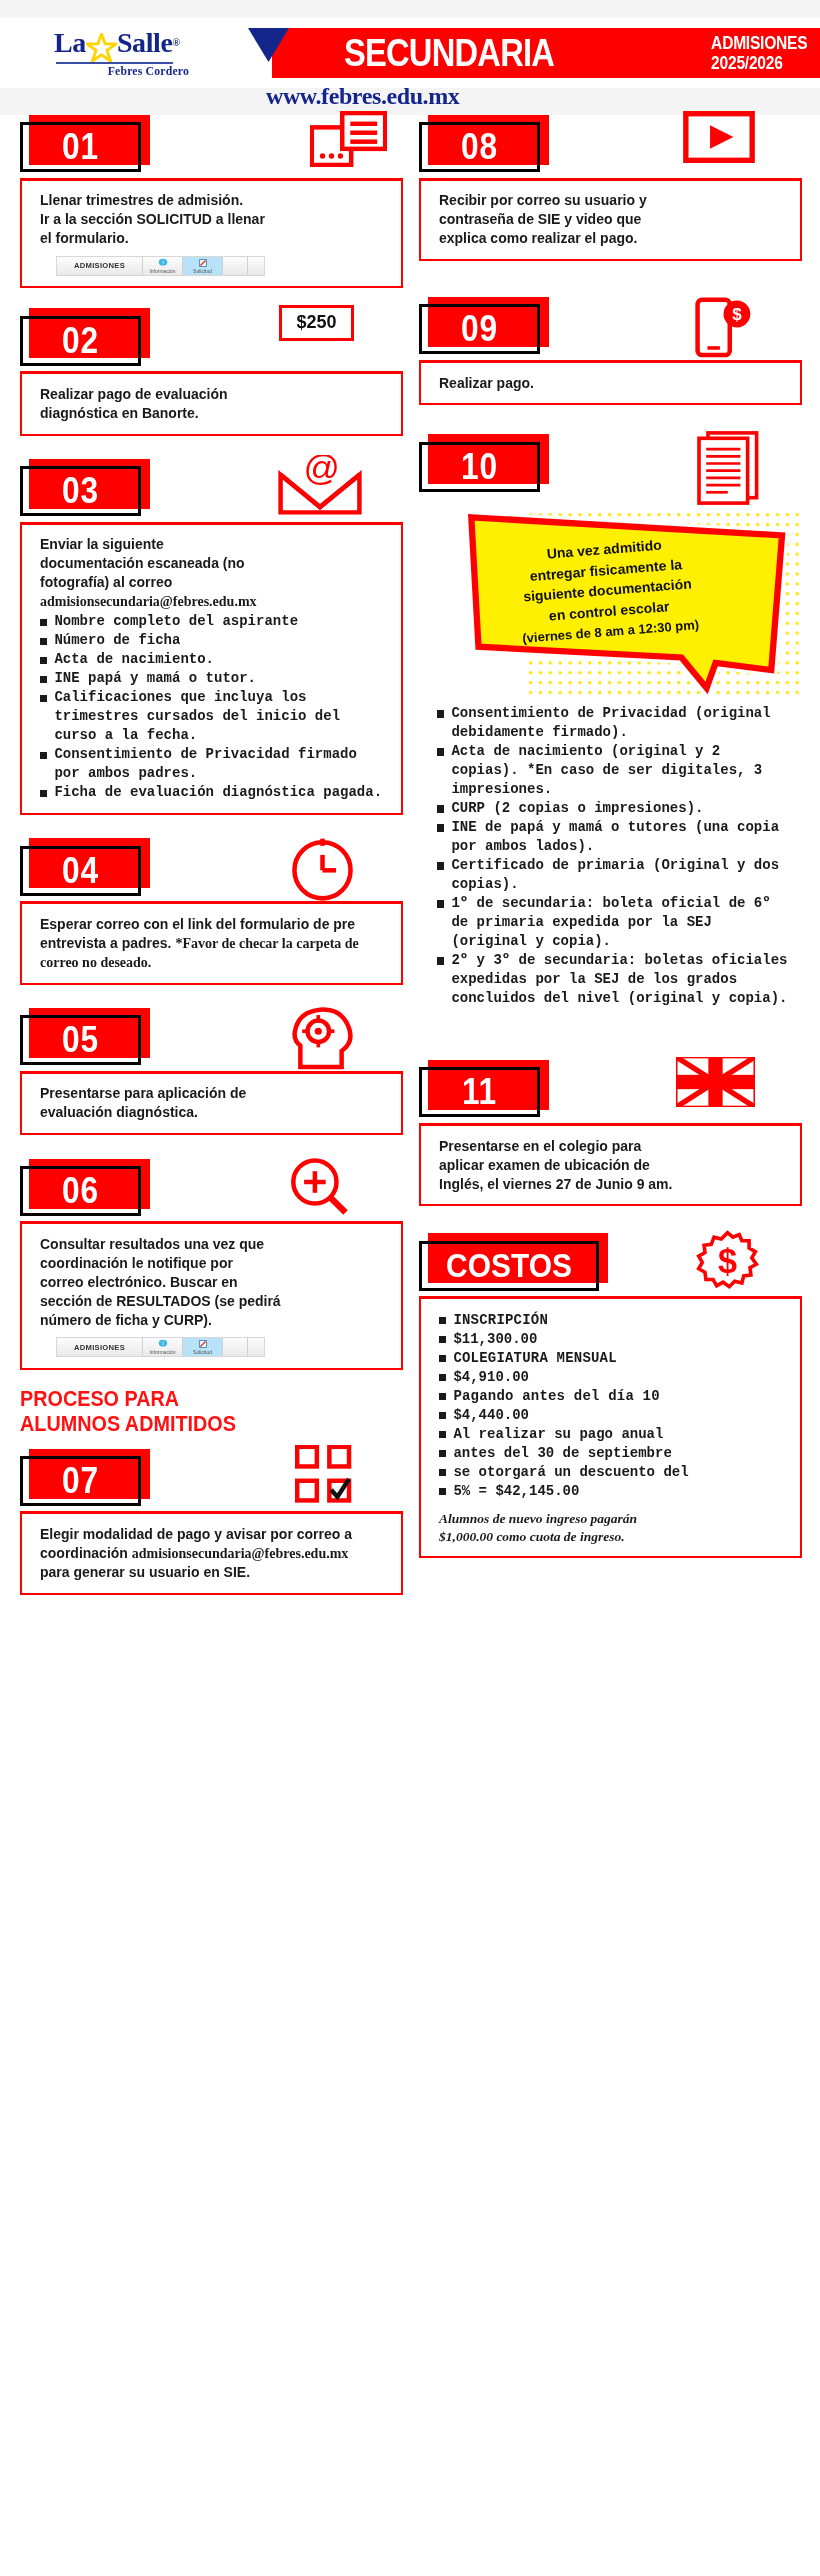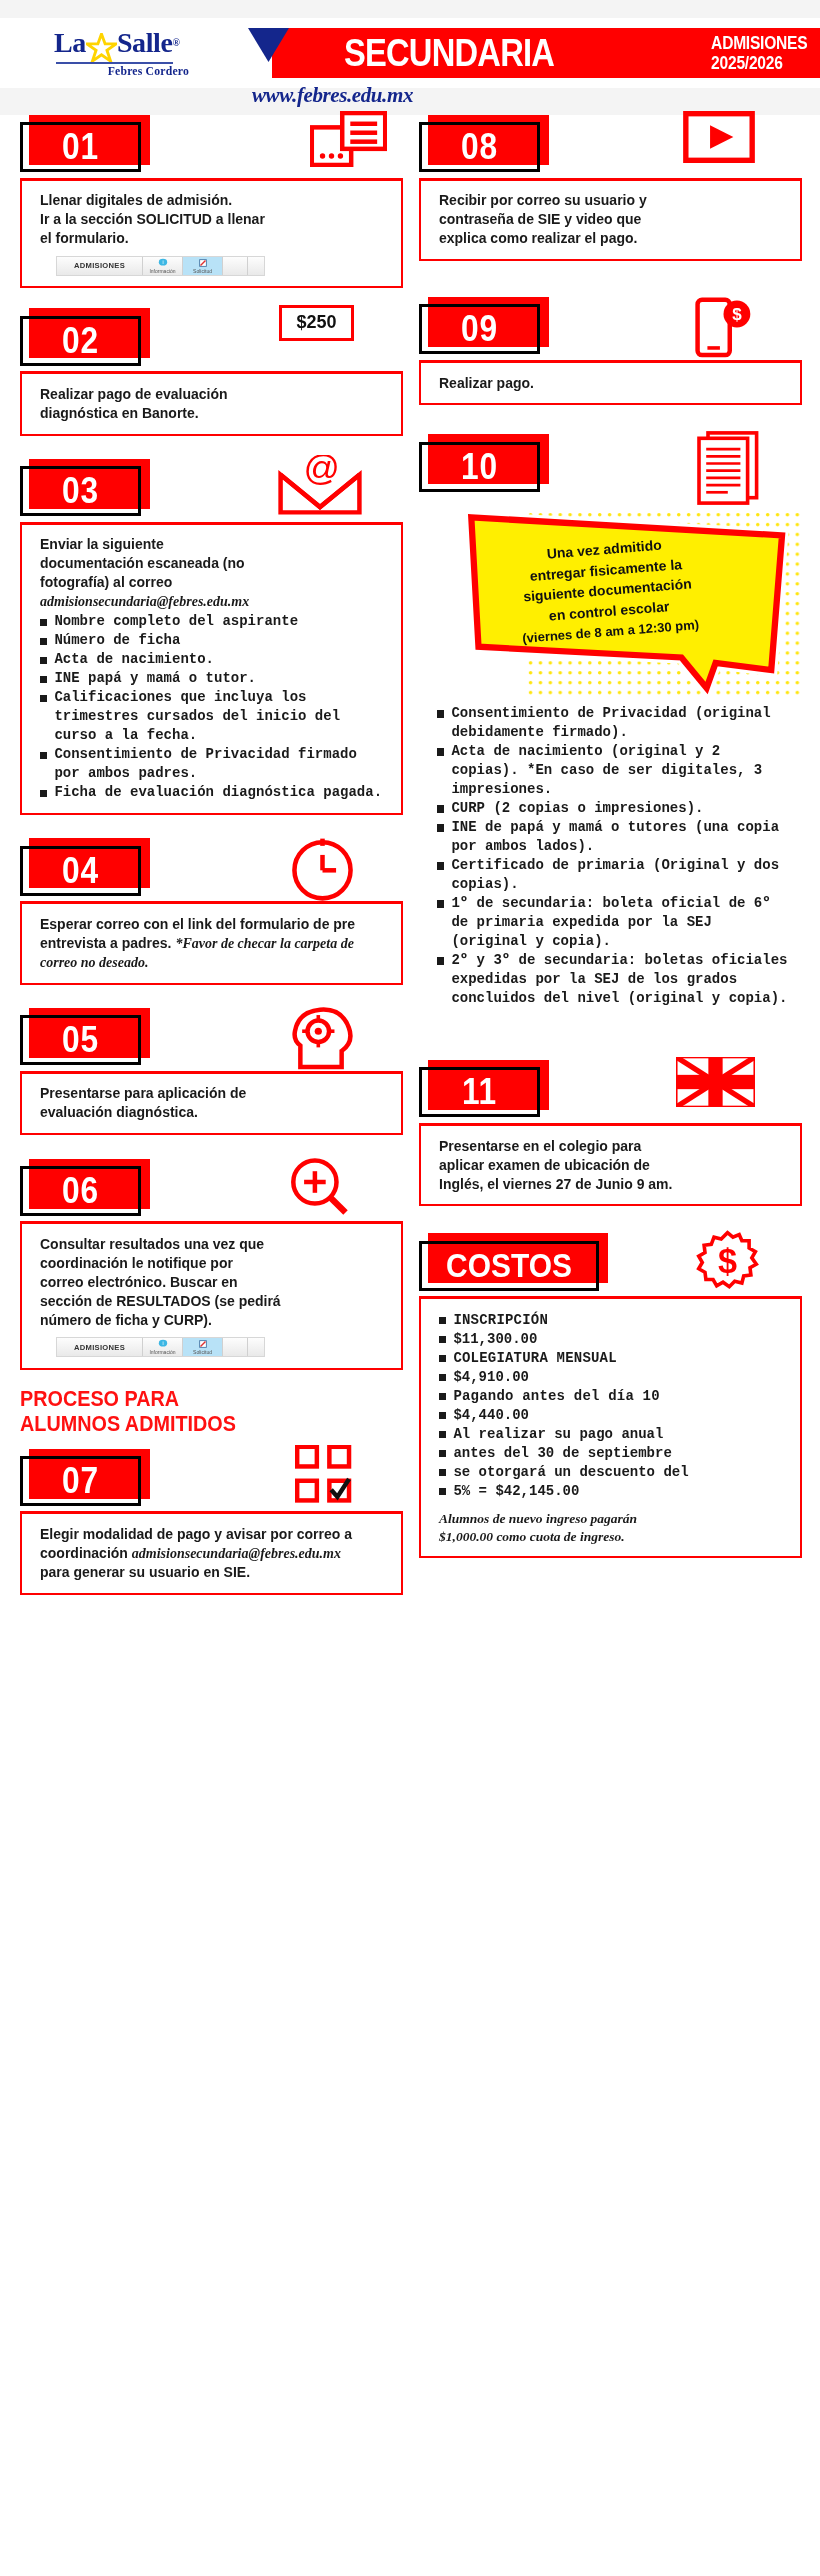--- a/index.html
+++ b/index.html
@@ -103,25 +103,24 @@
     font-size: 19px;
     line-height: 20.7px;
     color: #ffffff;
     text-align: left;
     letter-spacing: -0.3px;
     transform: scaleX(0.82);
     transform-origin: right center;
   }
   .site-url {
     position: absolute;
-    left: 252px; top: 83px;
+    left: 266px; top: 83px;
     font-family: "Liberation Serif", serif;
     font-weight: bold;
-    font-style: italic;
-    font-size: 21px;
+    font-size: 24px;
     color: #14268c;
     letter-spacing: -0.4px;
     z-index: 6;
   }
 
   
   .content {
     position: absolute;
     left: 0; top: 115px;
     width: 820px; height: 2461px;
@@ -194,21 +193,21 @@
     background: #ffffff;
     margin-top: -1.8px;
   }
   .txt {
     font-family: "Liberation Sans", sans-serif;
     font-weight: bold;
     font-size: 14px;
     line-height: 19px;
     color: #1a1a1a;
   }
-  .txt .it { font-style: italic; }
+  .txt .it { }
   .bullets { margin-top: 0.9px; }
   .bullets li {
     list-style: none;
     font-family: Liberation Mono, monospace;
     font-weight: bold;
     font-size: 14px;
     line-height: 19px;
     color: #1a1a1a;
     position: relative;
     padding-left: 14.4px;
@@ -350,21 +349,21 @@
               <line x1="45" y1="24" x2="75" y2="24" stroke="#ff0000" stroke-width="5"></line>
               <line x1="45" y1="34" x2="75" y2="34" stroke="#ff0000" stroke-width="5"></line>
               <circle cx="14" cy="50" r="3" fill="#ff0000"></circle>
               <circle cx="24" cy="50" r="3" fill="#ff0000"></circle>
               <circle cx="34" cy="50" r="3" fill="#ff0000"></circle>
             </svg>
           </div>
         </div>
         <div class="card">
           <div class="txt">
-            <div>Llenar digitales de admisión.</div>
+            <div>Llenar trimestres de admisión.</div>
             <div>Ir a la sección SOLICITUD a llenar</div>
             <div>el formulario.</div>
           </div>
           <div class="webthumb">
             <div class="wt-cell lbl">ADMISIONES</div>
             <div class="wt-cell tab">
               <svg class="wt-ico" viewBox="0 0 12 12" style="font-size:5.5px">
                   <ellipse cx="6" cy="5" rx="5" ry="4" fill="#3db7e4"></ellipse>
                   <text x="6" y="7" font-size="6" fill="#fff" text-anchor="middle">i</text>
                 </svg>

